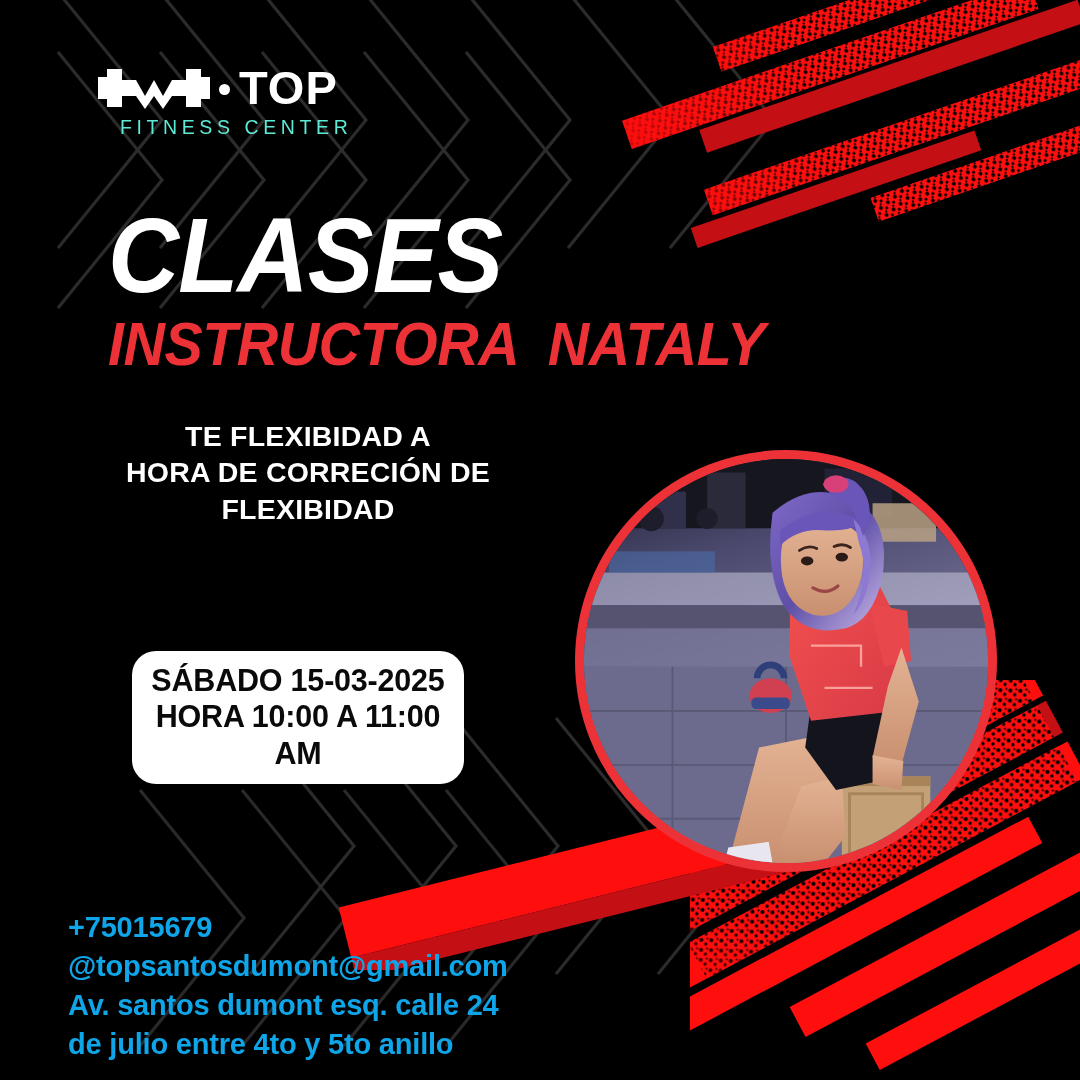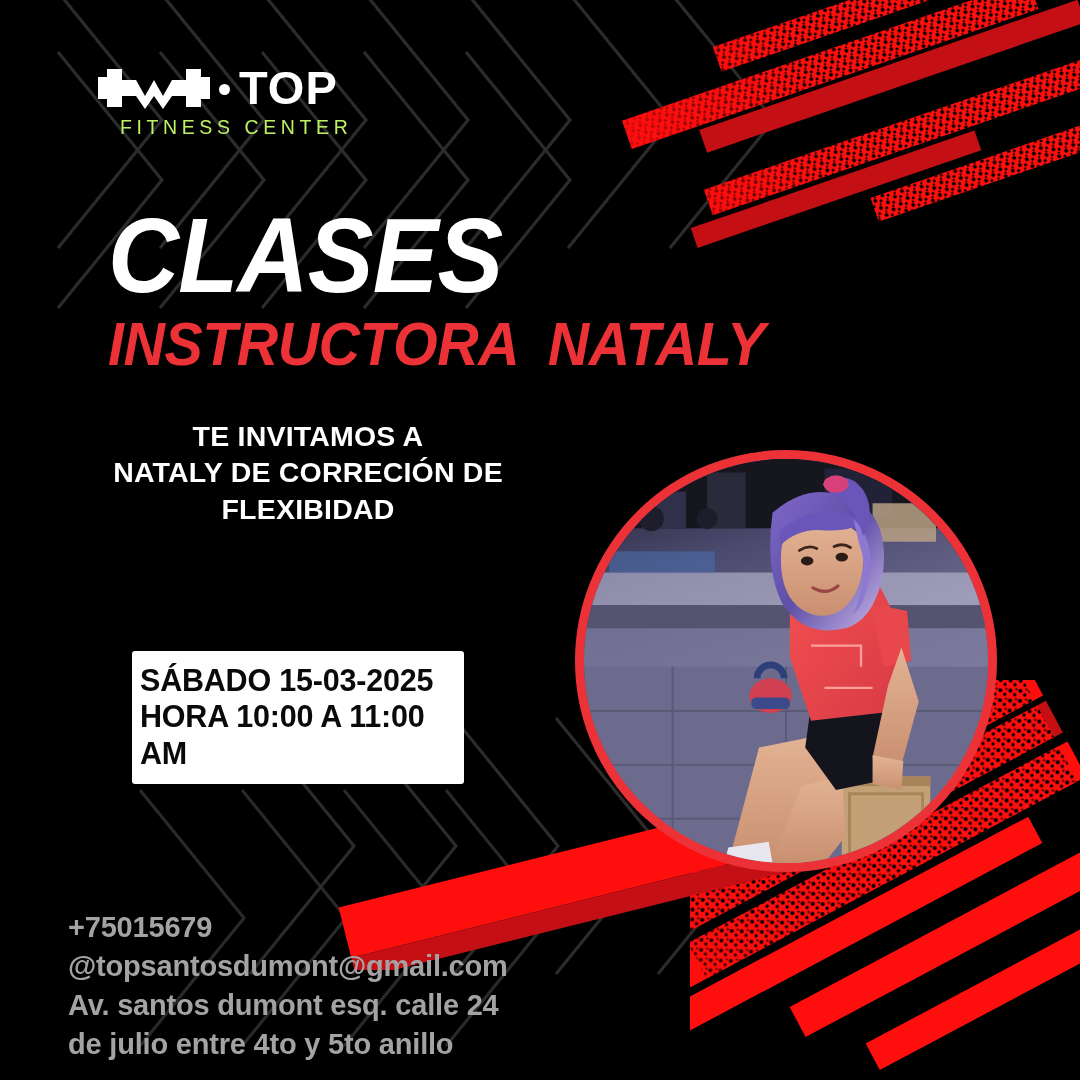--- a/index.html
+++ b/index.html
@@ -20,21 +20,21 @@
   #streaks-br{bottom:-30px;right:-30px;width:420px;height:430px;}
   #streak-mid{left:330px;top:800px;width:470px;height:170px;}
 
   
   #logo{position:absolute;left:98px;top:64px;width:300px;}
   #logo-row{display:flex;align-items:center;gap:9px;}
   #logo-mark{width:112px;height:46px;display:block;}
   #logo-dot{width:11px;height:11px;border-radius:50%;background:#fff;flex:none;margin-top:4px;}
   #logo-top{color:#fff;font-size:47px;font-weight:bold;letter-spacing:1px;line-height:1;
             font-family:"Liberation Sans",sans-serif;}
-  #logo-sub{color:#bef264;font-size:19.5px;letter-spacing:4.6px;margin-top:5px;margin-left:22px;
+  #logo-sub{color:#5eead4;font-size:19.5px;letter-spacing:4.6px;margin-top:5px;margin-left:22px;
             font-family:"Liberation Sans",sans-serif;font-weight:400;}
 
   
   #headline{position:absolute;left:108px;top:205px;font-style:italic;}
   #title-main{
     color:#fff;font-size:106px;line-height:0.96;font-weight:bold;letter-spacing:-1px;
     transform:scaleX(0.93);transform-origin:left center;margin:0;
   }
   #title-sub{
     color:#ED3237;font-size:61px;line-height:1.02;font-weight:bold;letter-spacing:-0.5px;
@@ -44,36 +44,36 @@
   
   #body-copy{
     position:absolute;left:98px;top:418px;width:420px;text-align:center;
     color:#fff;font-size:28.5px;line-height:1.28;font-weight:bold;letter-spacing:0.2px;
   }
   #body-copy .ln{display:block;}
 
   
   #date-badge{
     position:absolute;left:132px;top:651px;width:332px;
-    background:#fff;border-radius:3px;padding:11px 8px 13px 8px;text-align:left;
+    background:#fff;border-radius:24px;padding:11px 8px 13px 8px;text-align:center;
     box-sizing:border-box;
   }
   #date-badge .ln{display:block;color:#0a0a0a;font-size:30.5px;font-weight:bold;
                   line-height:1.19;letter-spacing:-0.2px;}
 
   
   #photo{
     position:absolute;left:575px;top:450px;width:422px;height:422px;border-radius:50%;
     border:9px solid #ED3237;box-sizing:border-box;overflow:hidden;background:#2b2a42;
   }
   #photo svg{display:block;width:100%;height:100%;}
 
   
   #contact{position:absolute;left:68px;top:908px;}
-  #contact .ln{display:block;color:#a3a3a3;font-size:29px;font-weight:bold;
+  #contact .ln{display:block;color:#0ea5e9;font-size:29px;font-weight:bold;
                line-height:1.34;letter-spacing:-0.2px;}
 </style>
 </head>
 <body>
 
 <div id="poster">
 
   <div class="chev-layer">
     <svg viewBox="0 0 1080 1080" xmlns="http://www.w3.org/2000/svg">
       <defs>
@@ -209,22 +209,22 @@
     </div>
     <div id="logo-sub">FITNESS CENTER</div>
   </div>
 
   <div id="headline">
     <div id="title-main">CLASES</div>
     <div id="title-sub">INSTRUCTORA  NATALY</div>
   </div>
 
   <div id="body-copy">
-    <span class="ln">TE INVITAMOS A</span>
-    <span class="ln">NATALY DE CORRECIÓN DE</span>
+    <span class="ln">TE FLEXIBIDAD A</span>
+    <span class="ln">HORA DE CORRECIÓN DE</span>
     <span class="ln">FLEXIBIDAD</span>
   </div>
 
   <div id="date-badge">
     <span class="ln">SÁBADO 15-03-2025</span>
     <span class="ln">HORA 10:00 A 11:00 AM</span>
   </div>
 
   <div id="photo">
     <svg viewBox="0 0 420 420" xmlns="http://www.w3.org/2000/svg">

